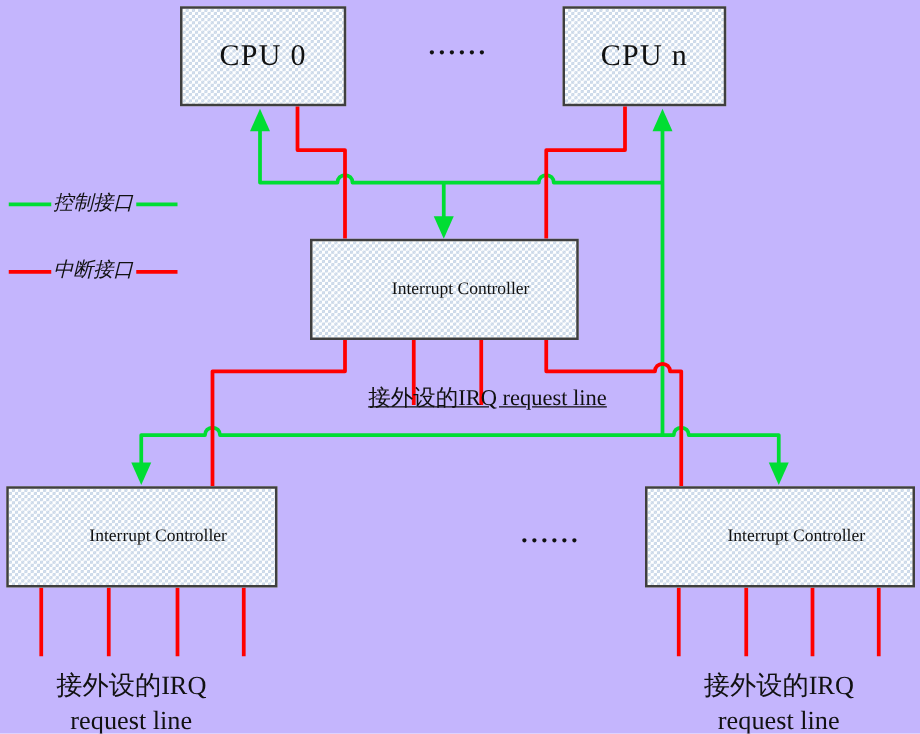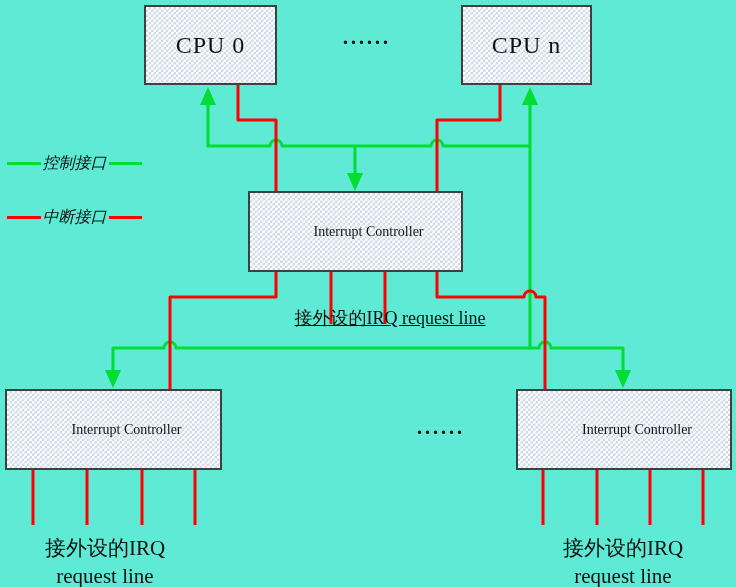--- a/index.html
+++ b/index.html
@@ -1,36 +1,36 @@
 <!DOCTYPE html>
 <html style="--color-control: #00dd33; --color-interrupt: #ff0000; --node-dot: #c9d7e8; --node-border: #3f3f3f; --text-color: #111111;"><head>
 <meta charset="utf-8">
 <style>
   html,body{margin:0;padding:0;background:#ffffff;}
   .canvas{
-    position:relative;width:736px;height:587px;background:#5eead4;overflow:hidden;
+    position:relative;width:736px;height:587px;background:#c4b5fd;overflow:hidden;
     font-family:"Liberation Serif","DejaVu Serif",serif;color:var(--text-color,#111);
   }
   svg.wires{position:absolute;left:0;top:0;width:736px;height:587px;}
   .line-control{stroke:var(--color-control,#00dd33);stroke-width:3;fill:none;stroke-linejoin:round;}
   .line-interrupt{stroke:var(--color-interrupt,#ff0000);stroke-width:3;fill:none;stroke-linejoin:round;}
   .arrow-control{fill:var(--color-control,#00dd33);stroke:none;}
   .node{
     position:absolute;display:flex;align-items:center;justify-content:center;
     border:2px solid var(--node-border,#3f3f3f);box-sizing:border-box;
     background-color:#ffffff;
     background-image:
       linear-gradient(45deg, var(--node-dot,#c9d7e8) 25%, transparent 25%, transparent 75%, var(--node-dot,#c9d7e8) 75%),
       linear-gradient(45deg, var(--node-dot,#c9d7e8) 25%, transparent 25%, transparent 75%, var(--node-dot,#c9d7e8) 75%);
     background-size:5px 5px;
     background-position:0 0, 2.5px 2.5px;
     text-align:center;
   }
   .node-cpu0{left:144px;top:5px;width:133px;height:80px;}
-  .node-cpun{left:461px;top:5px;width:131px;height:80px;}
+  .node-cpun{left:450px;top:5px;width:131px;height:80px;}
   .node-ic-top{left:248px;top:191px;width:215px;height:81px;}
   .node-ic-left{left:5px;top:389px;width:217px;height:81px;}
   .node-ic-right{left:516px;top:389px;width:216px;height:81px;}
   .cpu-label{font-size:24px;letter-spacing:1px;}
   .ic-label{font-size:14px;margin-left:26px;}
   .ellipsis{
     position:absolute;font-weight:bold;font-size:21px;letter-spacing:1px;
     line-height:20px;text-align:center;white-space:nowrap;
   }
   .ellipsis-top{left:336px;top:32px;width:60px;}

